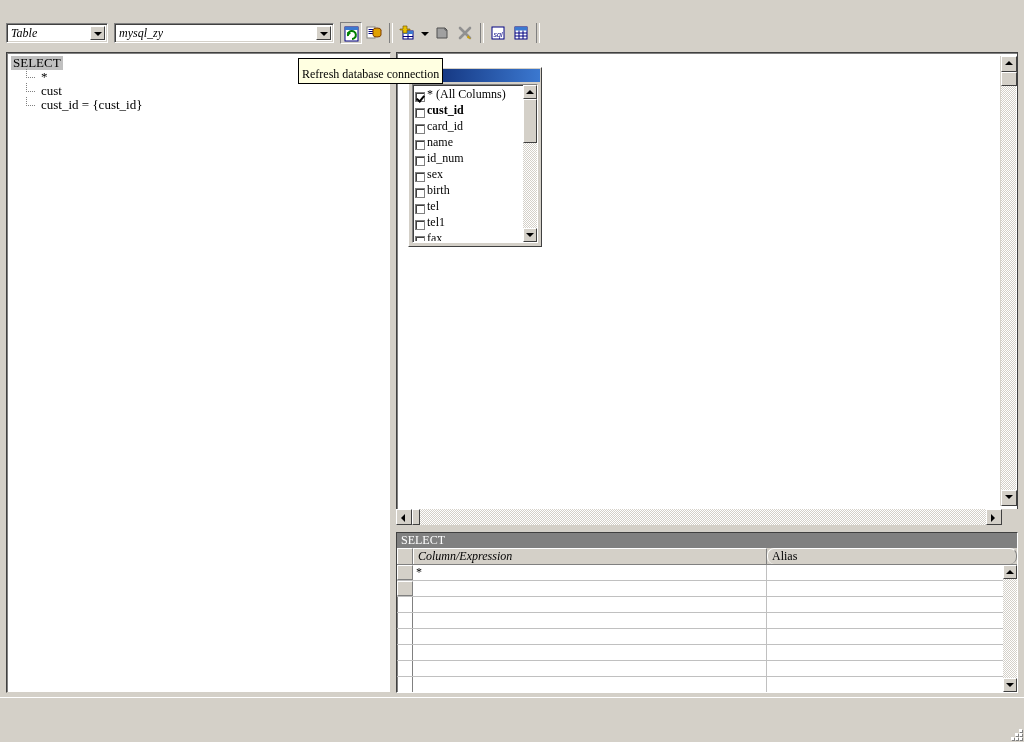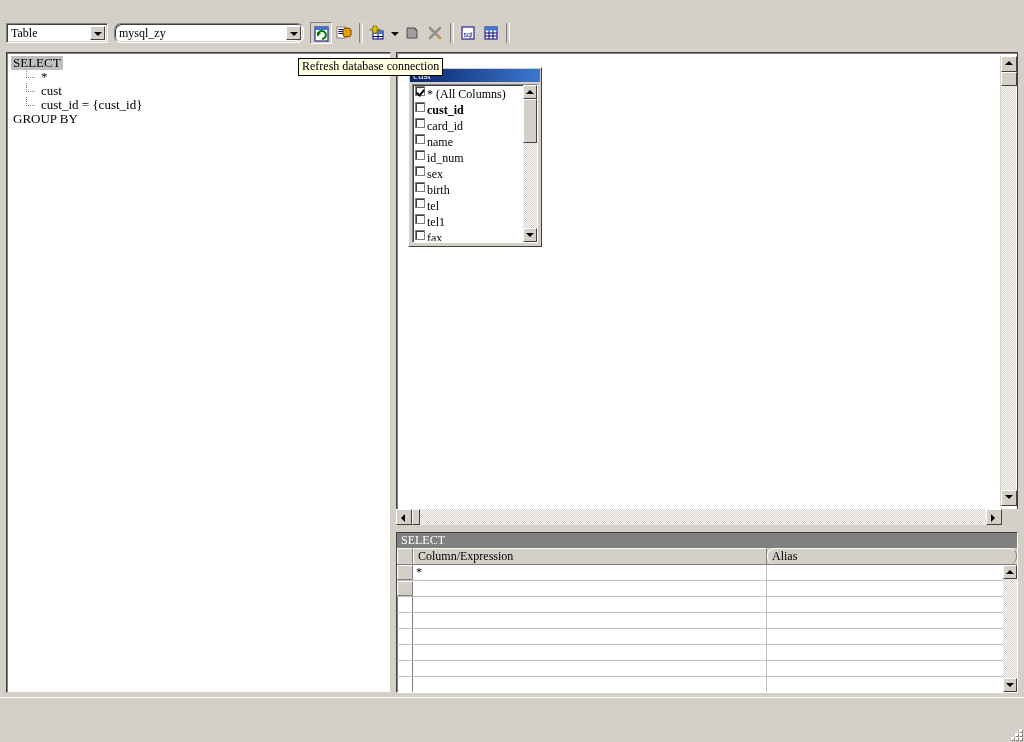--- a/index.html
+++ b/index.html
@@ -79,20 +79,21 @@
   .tb-close .mark { left: 3px; top: 0px; font-size: 10px; font-weight: bold; font-family: "Liberation Sans", sans-serif; }
 
   
   .toolbar {
     position: absolute; left: 0; top: 18px;
     width: 1024px; height: 30px;
     background: #d4d0c8;
     display: flex; align-items: center;
     padding-left: 6px;
     box-sizing: border-box;
+    font-style: italic;
   }
   .combo {
     height: 20px;
     background: #ffffff;
     border: 1px solid #808080;
     border-right-color: #ffffff;
     border-bottom-color: #ffffff;
     box-shadow: inset 1px 1px 0 #404040, inset -1px -1px 0 #d4d0c8;
     display: flex; align-items: center;
     position: relative;
@@ -118,21 +119,21 @@
     box-sizing: border-box;
   }
   .combo .arrowbtn::after {
     content: "";
     position: absolute; left: 3px; top: 5px;
     border-left: 4px solid transparent;
     border-right: 4px solid transparent;
     border-top: 4px solid #000;
   }
   #combo-table { width: 102px; }
-  #combo-db { width: 190px; border-radius: 7px; }
+  #combo-db { width: 220px; }
 
   .tbar-btn {
     width: 22px; height: 22px;
     position: relative;
     margin-right: 1px;
     box-sizing: border-box;
     flex: 0 0 auto;
   }
   .tbar-btn.pressed {
     border-top: 1px solid #808080;
@@ -162,21 +163,21 @@
 
   
   .tooltip {
     position: absolute;
     left: 298px; top: 58px;
     background: #ffffe1;
     border: 1px solid #000000;
     font-family: "Liberation Serif", serif;
     font-size: 12px;
     color: #000;
-    padding: 0px 3px 1px 3px;
+    padding: 8px 3px 1px 3px;
     white-space: nowrap;
     z-index: 50;
     line-height: 15px;
     text-align: right;
   }
 
   
   .tree-panel {
     position: absolute;
     left: 6px; top: 52px;
@@ -268,21 +269,21 @@
     box-sizing: border-box;
     overflow: hidden;
   }
   .collist {
     position: absolute;
     left: 1px; top: 1px; right: 14px; bottom: 1px;
     overflow: hidden;
   }
   .colitem {
     height: 16px; line-height: 16px;
-    display: flex; align-items: flex-start;
+    display: flex; align-items: flex-end;
     font-family: "Liberation Serif", serif;
     font-size: 12px;
     color: #000;
     padding-left: 1px;
     white-space: nowrap;
   }
   .cbx {
     width: 10px; height: 10px;
     background: #ffffff;
     border: 1px solid #808080;
@@ -427,21 +428,21 @@
     font-family: "Liberation Serif", serif;
     font-size: 12px;
     line-height: 15px;
     padding-left: 4px;
     color: #000;
     box-sizing: border-box;
     white-space: nowrap;
     overflow: hidden;
   }
   .gh-corner { width: 16px; padding-left: 0; }
-  .gh-col { width: 354px; }
+  .gh-col { width: 354px; font-style: italic; }
   .gh-alias { flex: 1 1 auto; border-radius: 7px; }
   .grid-body { position: relative; }
   .grow {
     display: flex;
     height: 16px;
     border-bottom: 1px solid #c0c0c0;
     box-sizing: border-box;
   }
   .grow .rh {
     width: 16px;
@@ -604,23 +605,20 @@
           <span class="lbl">*</span>
         </div>
         <div class="tnode child">
           <span class="elbow"></span>
           <span class="lbl">cust</span>
         </div>
         <div class="tnode child">
           <span class="elbow"></span>
           <span class="lbl">cust_id = {cust_id}</span>
         </div>
-        <div class="tnode">
-          <span class="lbl">GROUP BY</span>
-        </div>
       </div>
   </div>
 
   <div class="diagram-panel">
 
     <div class="tablebox">
       <div class="caption">cust</div>
       <div class="listwrap">
         <div class="collist" id="collist">
             <div class="colitem">

